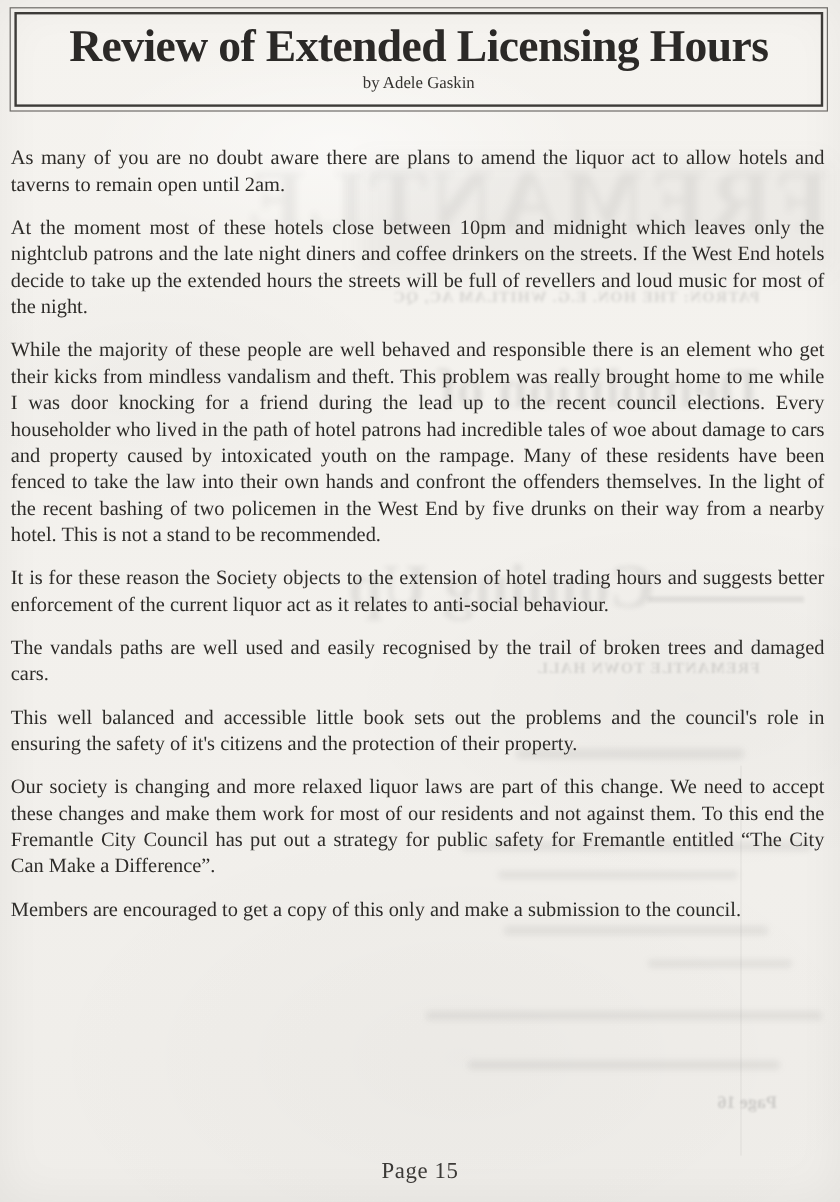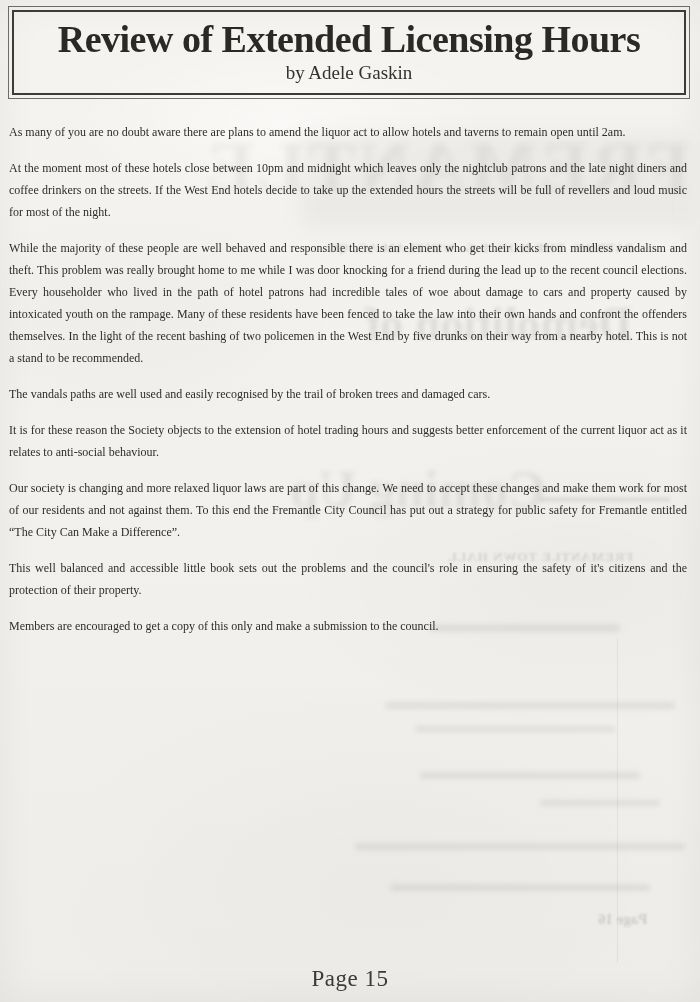--- a/index.html
+++ b/index.html
@@ -102,41 +102,41 @@
   }
   .article-title {
     margin: 2px 0 2px;
     font-size: 38px;
     line-height: 1.05;
     font-weight: bold;
     letter-spacing: -0.5px;
     color: #2b2927;
   }
   .article-byline {
-    font-size: 19px;
+    font-size: 14px;
     color: #34322f;
   }
 
   .article-body {
     position: absolute; left: 9px; top: 121px; width: 678px;
   }
   .article-body p {
     margin: 0 0 14px 0;
-    font-size: 12px;
+    font-size: 17px;
     line-height: 22px;
     text-align: justify;
     color: #2e2c29;
   }
 
   .page-footer {
     position: absolute; left: 0; right: 0; top: 966px;
     text-align: center;
   }
   .page-number {
-    font-size: 23px;
+    font-size: 19px;
     color: #3c3a37;
     letter-spacing: 0.5px;
   }
 </style>
 </head>
 <body>
 
 <div class="page">
 
   <div class="bleed-layer">
@@ -164,24 +164,24 @@
       <div class="title-box-inner">
         <h1 class="article-title">Review of Extended Licensing Hours</h1>
         <div class="article-byline">by Adele Gaskin</div>
       </div>
     </header>
 
     <main class="article-body">
       <p>As many of you are no doubt aware there are plans to amend the liquor act to allow hotels and taverns to remain open until 2am.</p>
       <p>At the moment most of these hotels close between 10pm and midnight which leaves only the nightclub patrons and the late night diners and coffee drinkers on the streets. If the West End hotels decide to take up the extended hours the streets will be full of revellers and loud music for most of the night.</p>
       <p>While the majority of these people are well behaved and responsible there is an element who get their kicks from mindless vandalism and theft. This problem was really brought home to me while I was door knocking for a friend during the lead up to the recent council elections. Every householder who lived in the path of hotel patrons had incredible tales of woe about damage to cars and property caused by intoxicated youth on the rampage. Many of these residents have been fenced to take the law into their own hands and confront the offenders themselves. In the light of the recent bashing of two policemen in the West End by five drunks on their way from a nearby hotel. This is not a stand to be recommended.</p>
+      <p>It is for these reason the Society objects to the extension of hotel trading hours and suggests better enforcement of the current liquor act as it relates to anti-social behaviour.</p>
       <p>The vandals paths are well used and easily recognised by the trail of broken trees and damaged cars.</p>
-      <p>It is for these reason the Society objects to the extension of hotel trading hours and suggests better enforcement of the current liquor act as it relates to anti-social behaviour.</p>
+      <p>This well balanced and accessible little book sets out the problems and the council's role in ensuring the safety of it's citizens and the protection of their property.</p>
       <p>Our society is changing and more relaxed liquor laws are part of this change. We need to accept these changes and make them work for most of our residents and not against them. To this end the Fremantle City Council has put out a strategy for public safety for Fremantle entitled “The City Can Make a Difference”.</p>
-      <p>This well balanced and accessible little book sets out the problems and the council's role in ensuring the safety of it's citizens and the protection of their property.</p>
       <p>Members are encouraged to get a copy of this only and make a submission to the council.</p>
     </main>
 
     <footer class="page-footer">
       <span class="page-number">Page 15</span>
     </footer>
 
   </div>
 </div>
 

